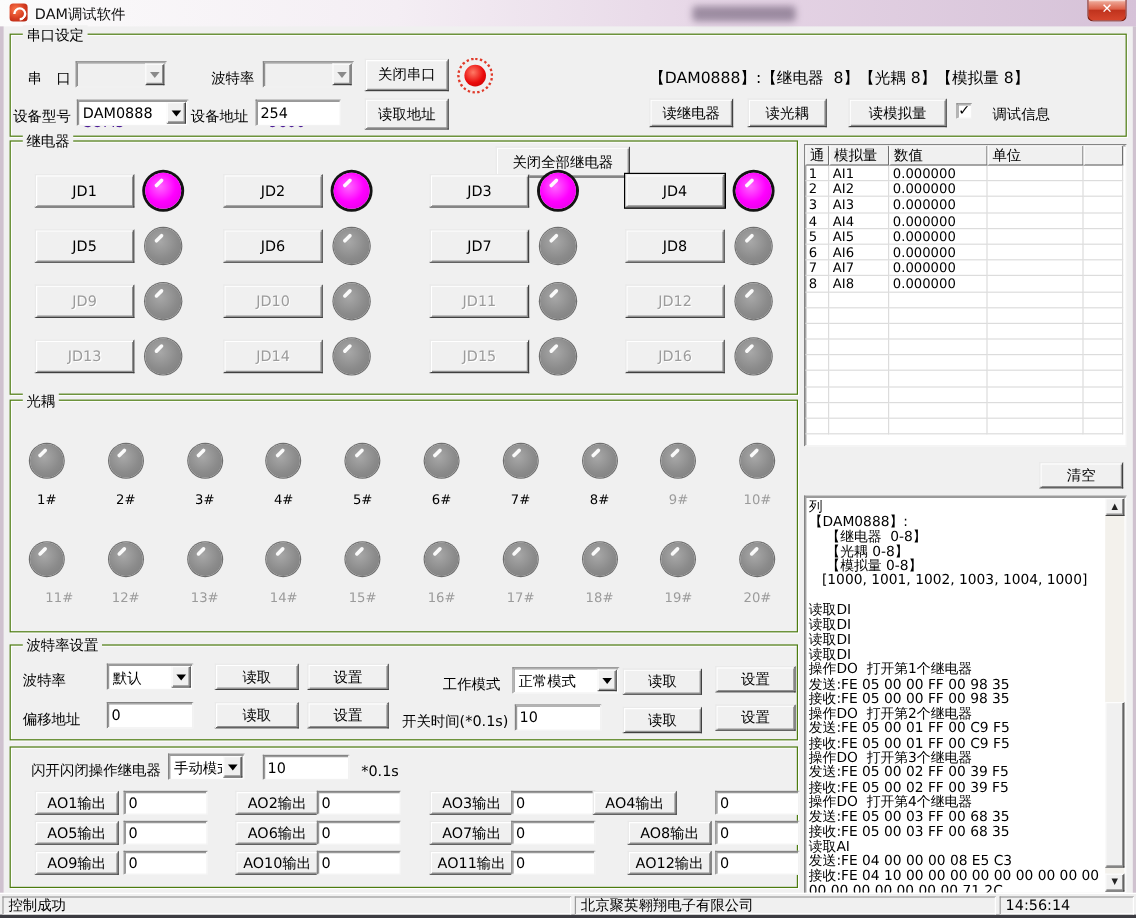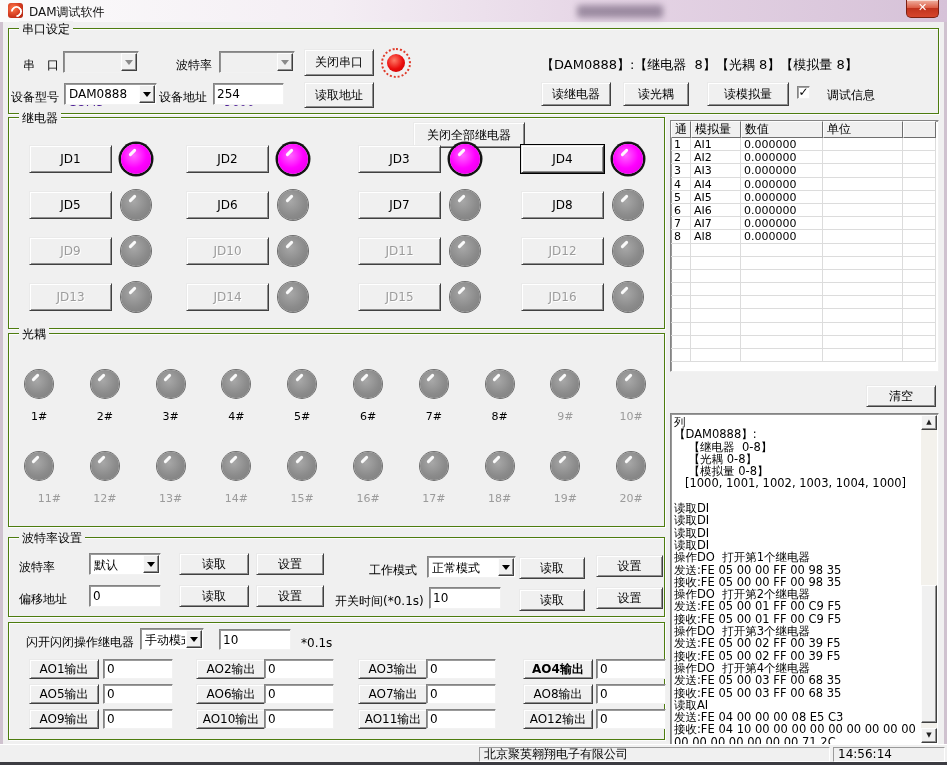--- a/index.html
+++ b/index.html
@@ -406,21 +406,21 @@
     </div>
     <input class="input sunken" style="left: 210px; top: 6px; width: 72px; height: 21px;" value="10">
     <span class="lbl" style="left:292px;top:13px;">*0.1s</span>
     <div id="ao-grid">
         <div class="btn" style="left: 20px; top: 36px; width: 70px; height: 20px;">AO1输出</div>
         <input class="input sunken" value="0" style="left: 94px; top: 36px; width: 70px; height: 20px;">
         <div class="btn" style="left: 187px; top: 36px; width: 70px; height: 20px;">AO2输出</div>
         <input class="input sunken" value="0" style="left: 255px; top: 36px; width: 70px; height: 20px;">
         <div class="btn" style="left: 349px; top: 36px; width: 70px; height: 20px;">AO3输出</div>
         <input class="input sunken" value="0" style="left: 417px; top: 36px; width: 70px; height: 20px;">
-        <div class="btn" style="left: 514px; top: 36px; width: 70px; height: 20px; font-weight: bold;">AO4输出</div>
+        <div class="btn" style="left: 485px; top: 36px; width: 70px; height: 20px;">AO4输出</div>
         <input class="input sunken" value="0" style="left: 587px; top: 36px; width: 70px; height: 20px;">
         <div class="btn" style="left: 20px; top: 61px; width: 70px; height: 20px;">AO5输出</div>
         <input class="input sunken" value="0" style="left: 94px; top: 61px; width: 70px; height: 20px;">
         <div class="btn" style="left: 187px; top: 61px; width: 70px; height: 20px;">AO6输出</div>
         <input class="input sunken" value="0" style="left: 255px; top: 61px; width: 70px; height: 20px;">
         <div class="btn" style="left: 349px; top: 61px; width: 70px; height: 20px;">AO7输出</div>
         <input class="input sunken" value="0" style="left: 417px; top: 61px; width: 70px; height: 20px;">
         <div class="btn" style="left: 514px; top: 61px; width: 70px; height: 20px;">AO8输出</div>
         <input class="input sunken" value="0" style="left: 587px; top: 61px; width: 70px; height: 20px;">
         <div class="btn" style="left: 20px; top: 86px; width: 70px; height: 20px;">AO9输出</div>
@@ -463,17 +463,18 @@
 接收:FE 04 10 00 00 00 00 00 00 00 00 00
 00 00 00 00 00 00 00 71 2C</pre>
     <div class="sb">
       <div class="sb-btn" style="top:0;">▲</div>
       <div class="sb-thumb" style="top:170px;height:138px;"></div>
       <div class="sb-btn" style="bottom:0;">▼</div>
     </div>
   </div>
 
   <div class="statusbar">
+    <div class="spanel" style="left:2px;width:474px;">控制成功</div>
     <div class="spanel" style="left:479px;width:351px;">北京聚英翱翔电子有限公司</div>
     <div class="spanel" style="left:833px;width:112px;">14:56:14</div>
   </div>
 
 </div>
 
 </body></html>

